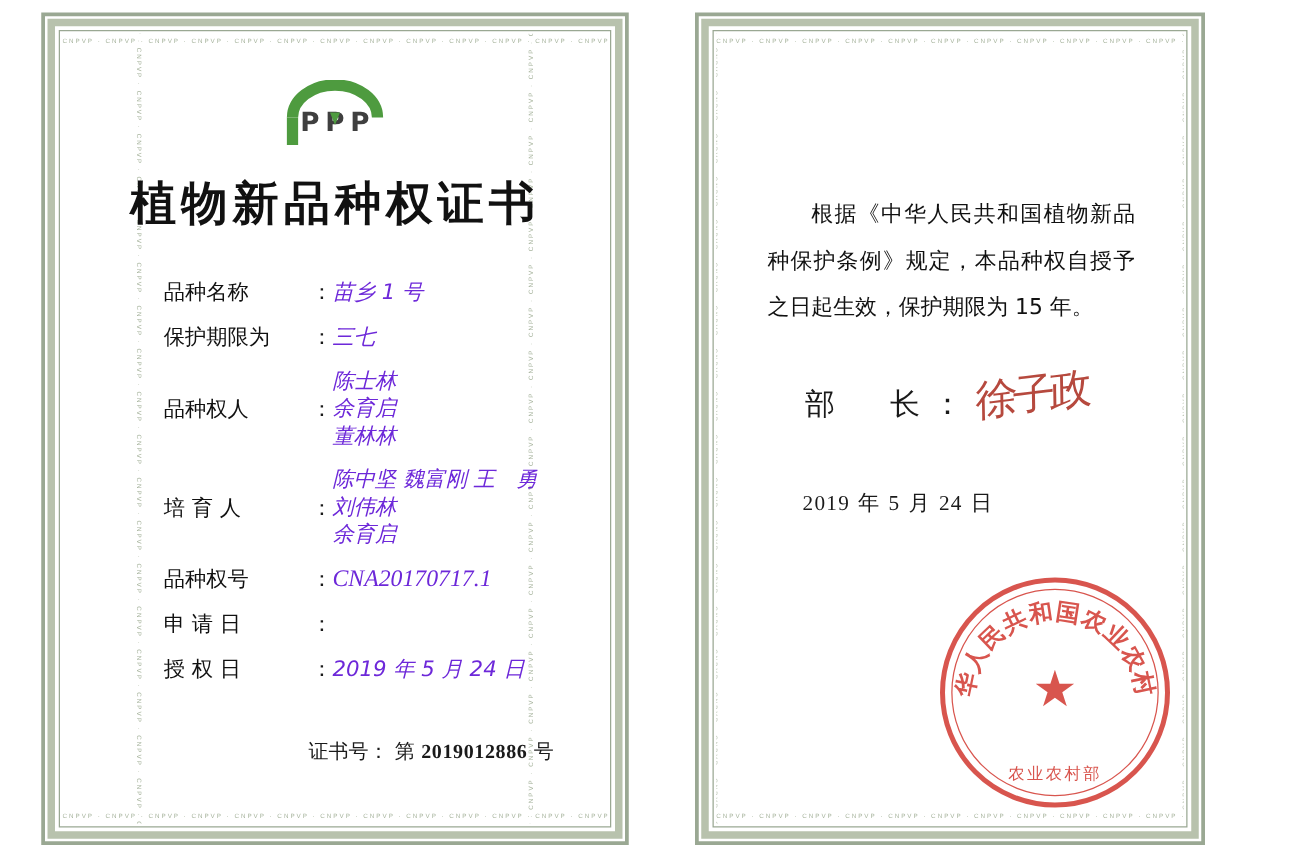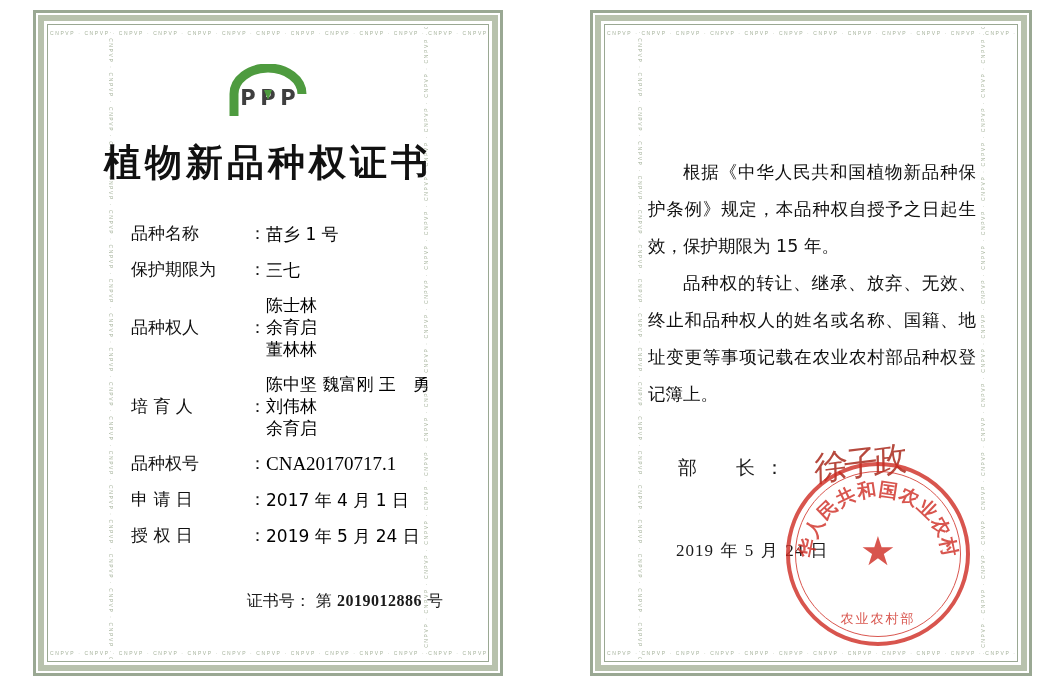--- a/index.html
+++ b/index.html
@@ -21,21 +21,21 @@
   }
   
   .cert {
     position: absolute;
     top: 10px;
     height: 666px;
     box-sizing: border-box;
     background: #ffffff;
   }
   .cert.left  { left: 33px;  width: 470px; }
-  .cert.right { left: 590px; width: 442px; }
+  .cert.right { left: 556px; width: 408px; }
 
   .frame-outer {
     position: absolute;
     inset: 0;
     border: 3px solid #9aa893;
     box-sizing: border-box;
   }
   .frame-mid {
     position: absolute;
     inset: 5px;
@@ -127,23 +127,24 @@
     box-sizing: border-box;
   }
   .field-colon {
     flex: 0 0 10px;
     font-size: 17px;
     font-family: "DejaVu Sans", sans-serif;
   }
   .field-value {
     font-size: 17px;
     font-family: "DejaVu Sans", sans-serif;
-    color: #000000;
+    color: #6d28d9;
     line-height: 22px;
     white-space: pre-line;
+    font-style: italic;
   }
   .field-value.serifnum {
     font-family: "Liberation Serif", serif;
     font-size: 19px;
   }
 
   .cert-no {
     margin-top: 44px;
     text-align: right;
     padding-right: 34px;
@@ -170,21 +171,21 @@
     margin: 0;
     text-indent: 2em;
   }
   .minister-row {
     margin-top: 42px;
     padding-left: 62px;
     position: relative;
     height: 40px;
   }
   .minister-label {
-    font-size: 19px;
+    font-size: 24px;
     font-family: "DejaVu Sans", sans-serif;
     letter-spacing: 10px;
   }
   .signature {
     position: absolute;
     left: 198px;
     top: -14px;
     font-family: "DejaVu Sans", sans-serif;
     font-size: 34px;
     color: #b03a2e;
@@ -314,21 +315,20 @@
 
         <div class="field-row">
           <div class="field-label">品种权号</div>
           <div class="field-colon">：</div>
           <div class="field-value serifnum">CNA20170717.1</div>
         </div>
 
         <div class="field-row">
           <div class="field-label spread">申 请 日</div>
           <div class="field-colon">：</div>
-          <div class="field-value">2017 年 4 月 1 日</div>
         </div>
 
         <div class="field-row">
           <div class="field-label spread">授 权 日</div>
           <div class="field-colon">：</div>
           <div class="field-value">2019 年 5 月 24 日</div>
         </div>
 
       </div>
 
@@ -350,21 +350,20 @@
       <div class="mt top">CNPVP · CNPVP · CNPVP · CNPVP · CNPVP · CNPVP · CNPVP · CNPVP · CNPVP · CNPVP · CNPVP · CNPVP · CNPVP · CNPVP · CNPVP · CNPVP · CNPVP · CNPVP · CNPVP · CNPVP · CNPVP · CNPVP</div>
       <div class="mt bottom">CNPVP · CNPVP · CNPVP · CNPVP · CNPVP · CNPVP · CNPVP · CNPVP · CNPVP · CNPVP · CNPVP · CNPVP · CNPVP · CNPVP · CNPVP · CNPVP · CNPVP · CNPVP · CNPVP · CNPVP · CNPVP · CNPVP</div>
       <div class="mt leftv">CNPVP · CNPVP · CNPVP · CNPVP · CNPVP · CNPVP · CNPVP · CNPVP · CNPVP · CNPVP · CNPVP · CNPVP · CNPVP · CNPVP · CNPVP · CNPVP · CNPVP · CNPVP · CNPVP · CNPVP · CNPVP · CNPVP</div>
       <div class="mt rightv">CNPVP · CNPVP · CNPVP · CNPVP · CNPVP · CNPVP · CNPVP · CNPVP · CNPVP · CNPVP · CNPVP · CNPVP · CNPVP · CNPVP · CNPVP · CNPVP · CNPVP · CNPVP · CNPVP · CNPVP · CNPVP · CNPVP</div>
     </div>
 
     <div class="content">
 
       <div class="body-text">
         <p>根据《中华人民共和国植物新品种保护条例》规定，本品种权自授予之日起生效，保护期限为 15 年。</p>
-        <p>品种权的转让、继承、放弃、无效、终止和品种权人的姓名或名称、国籍、地址变更等事项记载在农业农村部品种权登记簿上。</p>
       </div>
 
       <div class="minister-row">
         <span class="minister-label">部　长：</span>
         <span class="signature">徐子政</span>
       </div>
 
       <div class="date-row">
         <span class="n">2019</span>
         <span>年</span>

